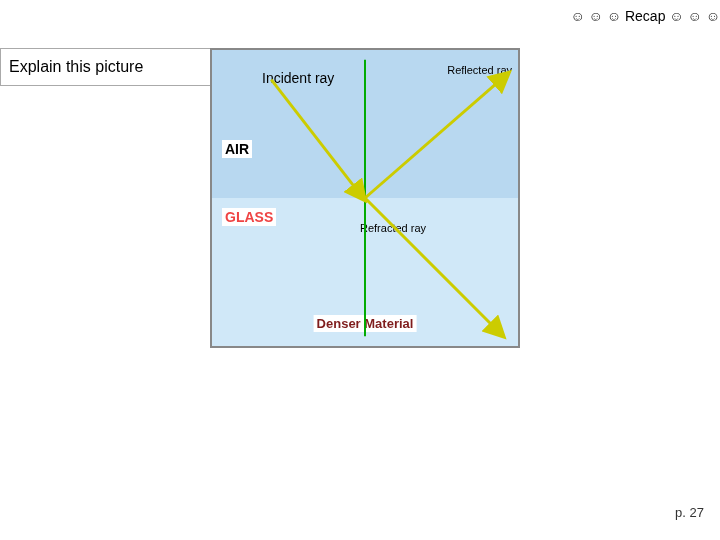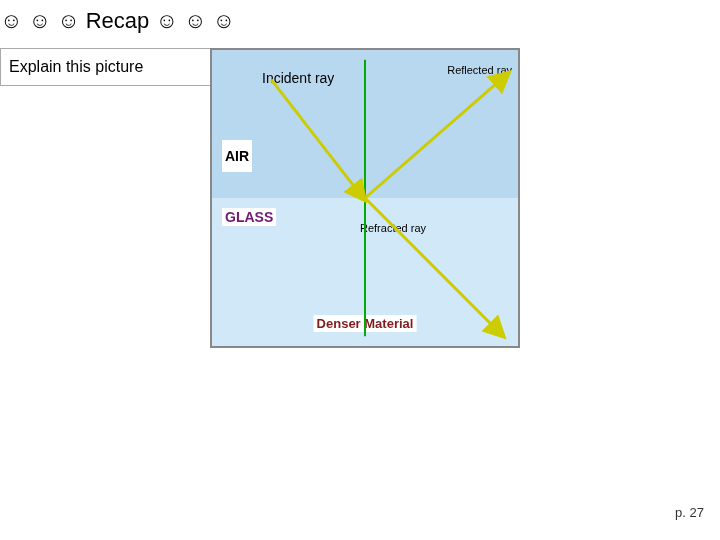--- a/index.html
+++ b/index.html
@@ -7,23 +7,23 @@
       width: 720px;
       height: 540px;
       background: #fff;
       font-family: Arial, sans-serif;
       position: relative;
       overflow: hidden;
     }
 
     
     #title-bar {
-      text-align: left;
+      text-align: right;
       padding: 8px 0 4px 0;
-      font-size: 22px;
+      font-size: 14px;
     }
 
     
     #explain-label {
       position: absolute;
       top: 48px;
       left: 0;
       width: 221px;
       height: 38px;
       display: flex;
@@ -67,31 +67,31 @@
 
     
     #air-label {
       position: absolute;
       top: 90px;
       left: 10px;
       font-size: 14px;
       font-weight: bold;
       color: #000;
       background: #fff;
-      padding: 8px 3px;
+      padding: 1px 3px;
     }
 
     
     #glass-label {
       position: absolute;
       top: 158px;
       left: 10px;
       font-size: 14px;
       font-weight: bold;
-      color: #701a75;
+      color: #ef4444;
       background: #fff;
       padding: 1px 3px;
     }
 
     
     #denser-label {
       position: absolute;
       bottom: 14px;
       left: 50%;
       transform: translateX(-50%);

